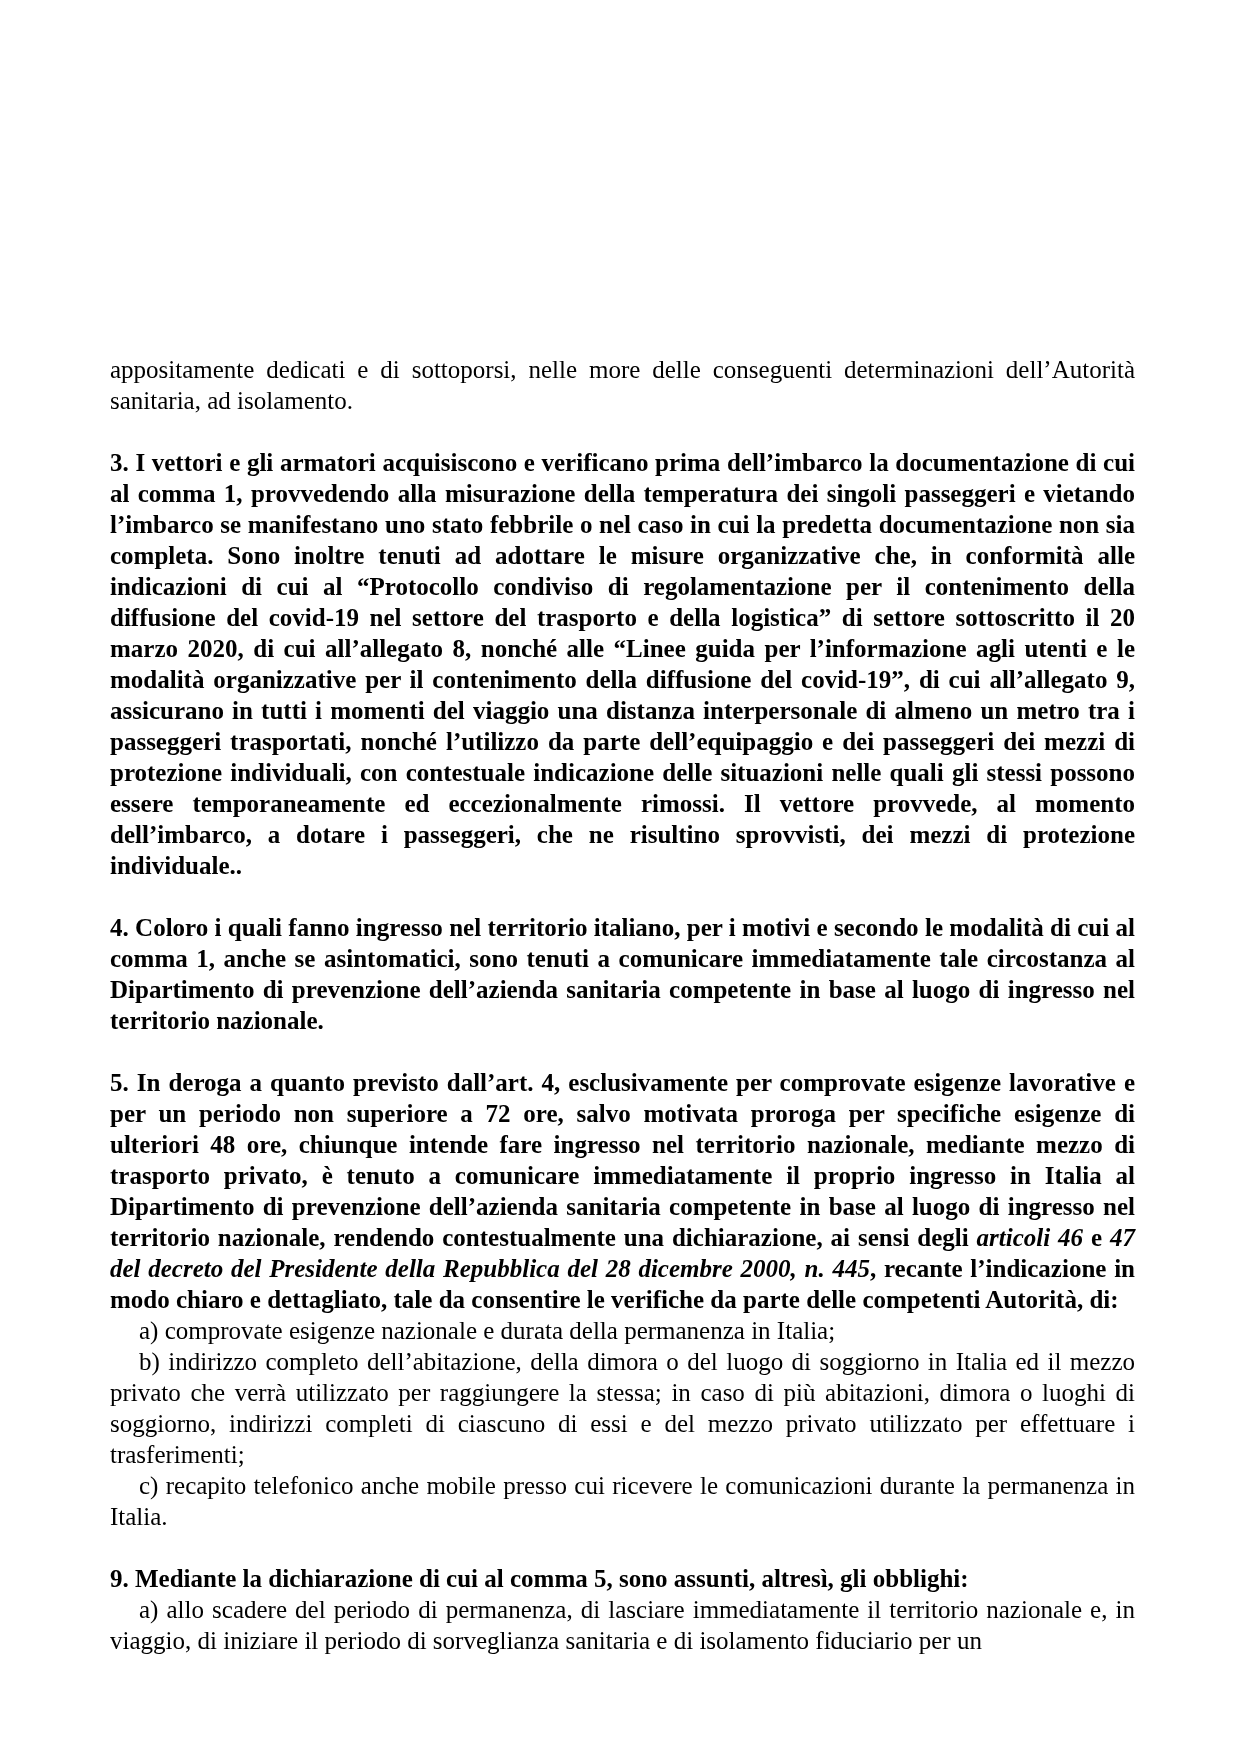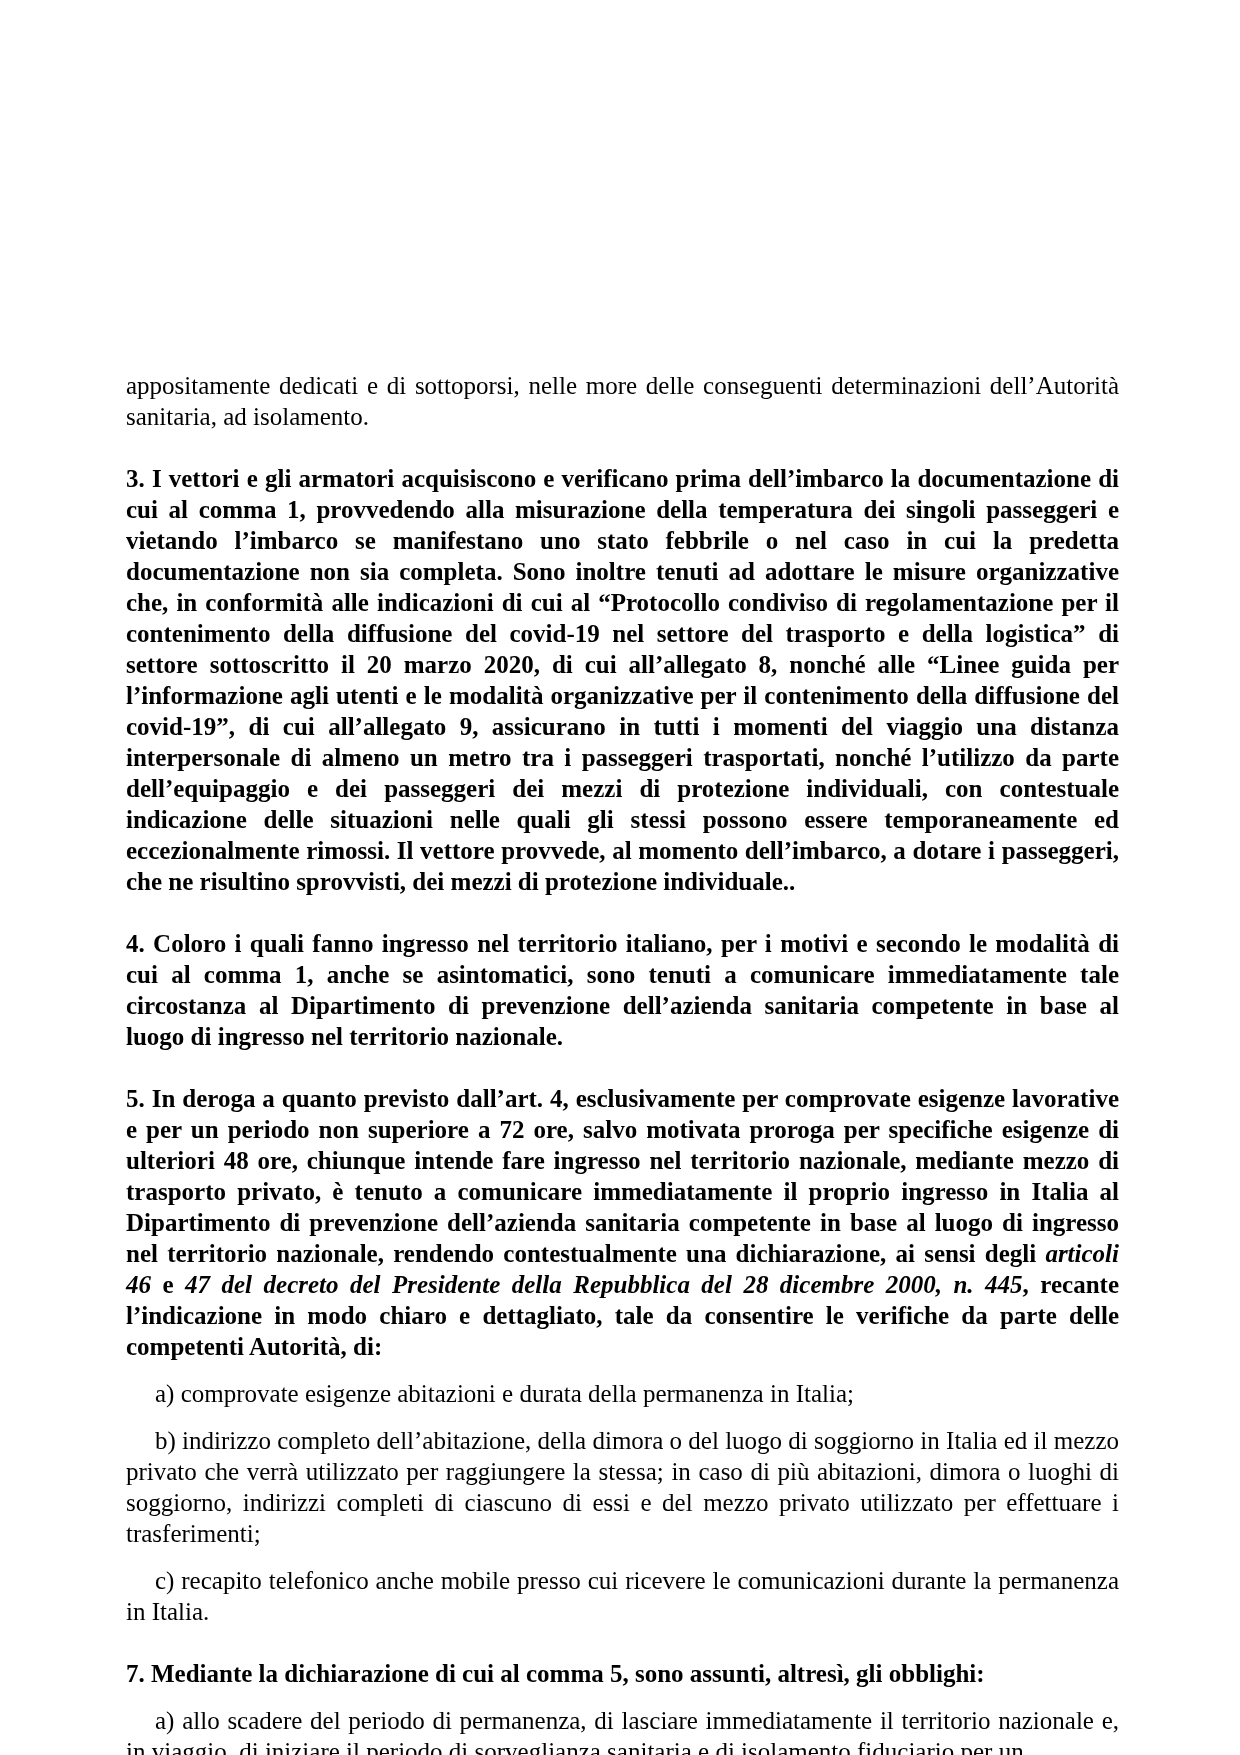--- a/index.html
+++ b/index.html
@@ -19,21 +19,21 @@
     background: #ffffff;
     padding: 354px 105px 0 110px;
   }
   .doc-body {
     color: #000000;
     font-family: "Liberation Serif", serif;
     font-size: 25px;
     line-height: 31px;
   }
   .block {
-    margin: 16px;
+    margin: 0;
     text-align: justify;
     color: #000000;
     font-family: "Liberation Serif", serif;
     font-size: 25px;
     line-height: 31px;
   }
   .block.gap {
     margin-top: 31px;
     font-weight: bold;
   }
@@ -46,19 +46,19 @@
 </style>
 </head>
 <body>
 
 <div class="page">
   <div class="doc-body">
       <p class="block"><span>appositamente dedicati e di sottoporsi, nelle more delle conseguenti determinazioni dell’Autorità sanitaria, ad isolamento.</span></p>
       <p class="block gap"><span>3. I vettori e gli armatori acquisiscono e verificano prima dell’imbarco la documentazione di cui al comma 1, provvedendo alla misurazione della temperatura dei singoli passeggeri e vietando l’imbarco se manifestano uno stato febbrile o nel caso in cui la predetta documentazione non sia completa. Sono inoltre tenuti ad adottare le misure organizzative che, in conformità alle indicazioni di cui al “Protocollo condiviso di regolamentazione per il contenimento della diffusione del covid-19 nel settore del trasporto e della logistica” di settore sottoscritto il 20 marzo 2020, di cui all’allegato 8, nonché alle “Linee guida per l’informazione agli utenti e le modalità organizzative per il contenimento della diffusione del covid-19”, di cui all’allegato 9, assicurano in tutti i momenti del viaggio una distanza interpersonale di almeno un metro tra i passeggeri trasportati, nonché l’utilizzo da parte dell’equipaggio e dei passeggeri dei mezzi di protezione individuali, con contestuale indicazione delle situazioni nelle quali gli stessi possono essere temporaneamente ed eccezionalmente rimossi. Il vettore provvede, al momento dell’imbarco, a dotare i passeggeri, che ne risultino sprovvisti, dei mezzi di protezione individuale..</span></p>
       <p class="block gap"><span>4. Coloro i quali fanno ingresso nel territorio italiano, per i motivi e secondo le modalità di cui al comma 1, anche se asintomatici, sono tenuti a comunicare immediatamente tale circostanza al Dipartimento di prevenzione dell’azienda sanitaria competente in base al luogo di ingresso nel territorio nazionale.</span></p>
       <p class="block gap"><span>5. In deroga a quanto previsto dall’art. 4, esclusivamente per comprovate esigenze lavorative e per un periodo non superiore a 72 ore, salvo motivata proroga per specifiche esigenze di ulteriori 48 ore, chiunque intende fare ingresso nel territorio nazionale, mediante mezzo di trasporto privato, è tenuto a comunicare immediatamente il proprio ingresso in Italia al Dipartimento di prevenzione dell’azienda sanitaria competente in base al luogo di ingresso nel territorio nazionale, rendendo contestualmente una dichiarazione, ai sensi degli </span><span class="italic">articoli 46</span><span> e </span><span class="italic">47 del decreto del Presidente della Repubblica del 28 dicembre 2000, n. 445</span><span>, recante l’indicazione in modo chiaro e dettagliato, tale da consentire le verifiche da parte delle competenti Autorità, di:</span></p>
-      <p class="block indent"><span>a) comprovate esigenze abitazioni e durata della permanenza in Italia;</span></p>
+      <p class="block indent"><span>a) comprovate esigenze nazionale e durata della permanenza in Italia;</span></p>
       <p class="block indent"><span>b) indirizzo completo dell’abitazione, della dimora o del luogo di soggiorno in Italia ed il mezzo privato che verrà utilizzato per raggiungere la stessa; in caso di più abitazioni, dimora o luoghi di soggiorno, indirizzi completi di ciascuno di essi e del mezzo privato utilizzato per effettuare i trasferimenti;</span></p>
       <p class="block indent"><span>c) recapito telefonico anche mobile presso cui ricevere le comunicazioni durante la permanenza in Italia.</span></p>
-      <p class="block gap"><span>7. Mediante la dichiarazione di cui al comma 5, sono assunti, altresì, gli obblighi:</span></p>
+      <p class="block gap"><span>9. Mediante la dichiarazione di cui al comma 5, sono assunti, altresì, gli obblighi:</span></p>
       <p class="block indent"><span>a) allo scadere del periodo di permanenza, di lasciare immediatamente il territorio nazionale e, in viaggio, di iniziare il periodo di sorveglianza sanitaria e di isolamento fiduciario per un</span></p>
     </div>
 </div>
 
 </body></html>

